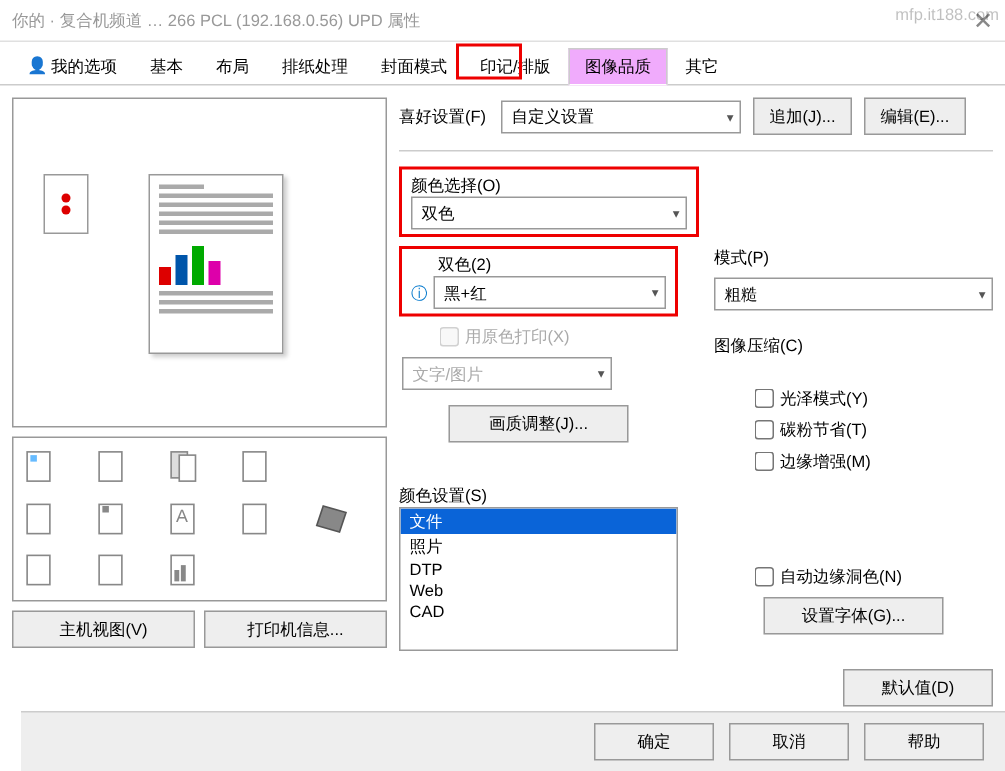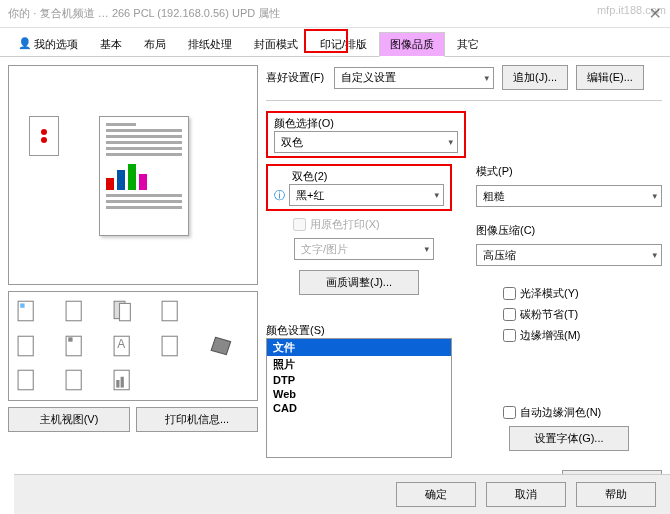--- a/index.html
+++ b/index.html
@@ -29,21 +29,21 @@
 .sel { border: 1px solid #999; padding: 2px 18px 2px 6px; background: #fff; height: 22px; position: relative; display: flex; align-items: center; cursor: pointer; }
 .sel:after { content: "▾"; position: absolute; right: 4px; color: #555; font-size: 9px; }
 .sel.wide { width: 160px; }
 .sel.full { width: 100%; }
 .redbox { border: 2px solid #e00; padding: 3px 6px; }
 .hilite-tab { position: absolute; border: 2px solid #e00; top: 29px; left: 304px; width: 44px; height: 24px; pointer-events:none; }
 .twocol { display: flex; gap: 24px; }
 .col { flex: 1; display: flex; flex-direction: column; gap: 6px; }
 .chk { display: flex; align-items: center; gap: 4px; cursor: pointer; padding-left: 27px; }
 .chk input { width: 13px; height: 13px; }
-.listbox { border: 1px solid #999; height: 120px; overflow: auto; background: #fff; font-weight: bold; }
+.listbox { border: 1px solid #999; height: 96px; overflow: auto; background: #fff; }
 .listbox .item { padding: 1px 6px; cursor: pointer; }
 .listbox .item.sel-item { background: #0a64d8; color: #fff; }
 .bottom-bar { position: absolute; bottom: 0; left: 14px; right: 0; height: 40px; background: #eee; border-top: 1px solid #ccc; display: flex; justify-content: flex-end; align-items: center; gap: 10px; padding: 0 14px; }
 .watermark { position: absolute; top: 4px; right: 4px; color: rgba(0,0,0,.25); font-size: 11px; pointer-events:none; }
 .faded { color: #aaa; }
 .disabled { color: #aaa; }
 .thsvg{width:26px;height:22px;}
 </style>
 </head>
 <body>
@@ -209,21 +209,21 @@
             <span style="color:#07c">ⓘ</span>
             <div class="sel full">
                 <span>黑+红</span>
               </div>
           </div>
         </div>
         <div class="chk disabled">
           <input type="checkbox" disabled="" style="">
           <span>用原色打印(X)</span>
         </div>
-        <div class="sel full disabled" style="margin-left:28px;width:140px">
+        <div class="sel full disabled" style="margin-left:2px;width:140px">
             <span class="faded">文字/图片</span>
           </div>
         <div class="btn" style="width:120px;margin:4px auto 4px">画质调整(J)...</div>
 
         <div style="margin-top:18px">
           <div>颜色设置(S)</div>
           <div class="listbox">
             <div class="item sel-item">文件</div>
             <div class="item">照片</div>
             <div class="item">DTP</div>
@@ -233,23 +233,20 @@
         </div>
       </div>
 
       <div class="col">
         <div>模式(P)</div>
         <div class="sel full">
             <span>粗糙</span>
           </div>
         <div style="height:4px"></div>
         <div>图像压缩(C)</div>
-        <div class="sel full">
-            <span>高压缩</span>
-          </div>
         <div style="height:8px"></div>
         <label class="chk">
             <input type="checkbox" style="">
             <span>光泽模式(Y)</span>
           </label>
         <label class="chk">
             <input type="checkbox" style="">
             <span>碳粉节省(T)</span>
           </label>
         <label class="chk">

